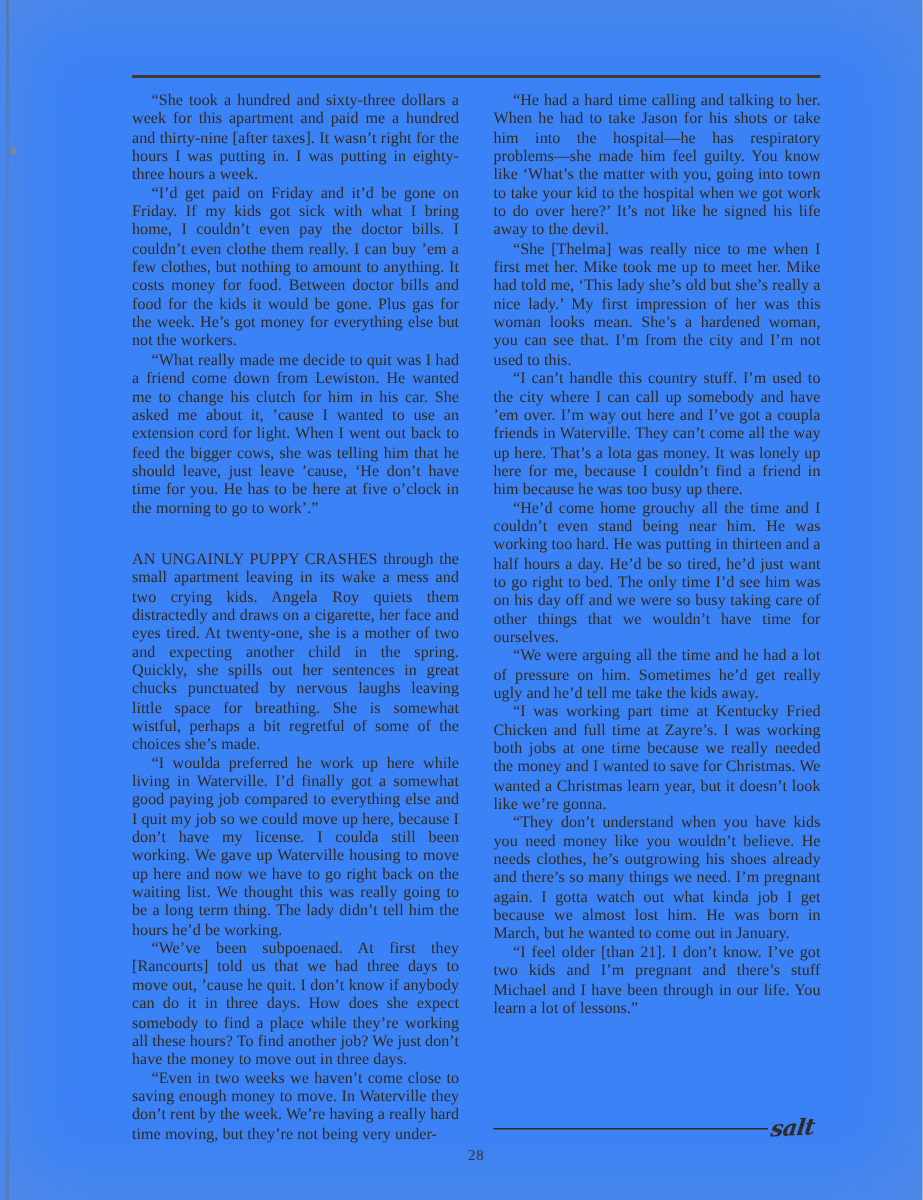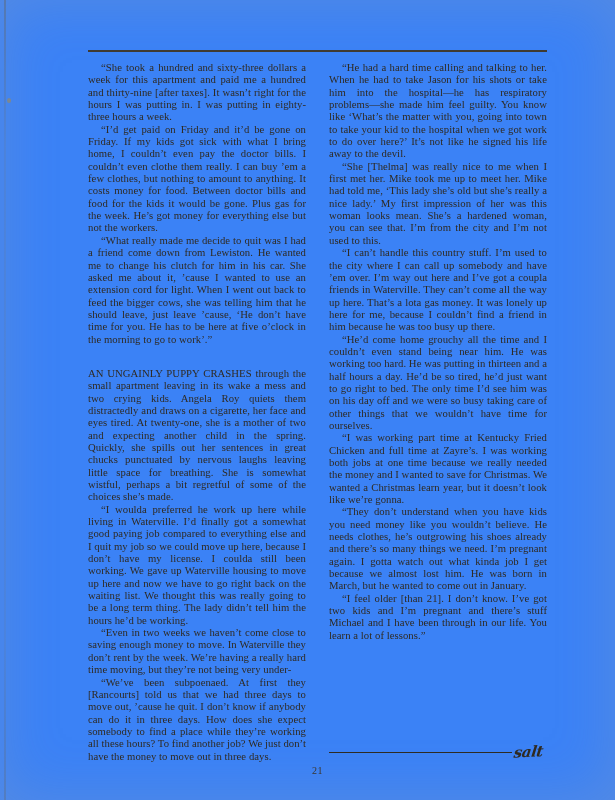--- a/index.html
+++ b/index.html
@@ -105,35 +105,36 @@
   <div class="content">
     <div class="top-rule"></div>
 
     <div class="columns">
       <div class="col">
           <p>“She took a hundred and sixty-three dollars a week for this apartment and paid me a hundred and thirty-nine [after taxes]. It wasn’t right for the hours I was putting in. I was putting in eighty-three hours a week.</p>
           <p>“I’d get paid on Friday and it’d be gone on Friday. If my kids got sick with what I bring home, I couldn’t even pay the doctor bills. I couldn’t even clothe them really. I can buy ’em a few clothes, but nothing to amount to anything. It costs money for food. Between doctor bills and food for the kids it would be gone. Plus gas for the week. He’s got money for everything else but not the workers.</p>
           <p>“What really made me decide to quit was I had a friend come down from Lewiston. He wanted me to change his clutch for him in his car. She asked me about it, ’cause I wanted to use an extension cord for light. When I went out back to feed the bigger cows, she was telling him that he should leave, just leave ’cause, ‘He don’t have time for you. He has to be here at five o’clock in the morning to go to work’.”</p>
           <p class="no-indent section-start">AN UNGAINLY PUPPY CRASHES through the small apartment leaving in its wake a mess and two crying kids. Angela Roy quiets them distractedly and draws on a cigarette, her face and eyes tired. At twenty-one, she is a mother of two and expecting another child in the spring. Quickly, she spills out her sentences in great chucks punctuated by nervous laughs leaving little space for breathing. She is somewhat wistful, perhaps a bit regretful of some of the choices she’s made.</p>
           <p>“I woulda preferred he work up here while living in Waterville. I’d finally got a somewhat good paying job compared to everything else and I quit my job so we could move up here, because I don’t have my license. I coulda still been working. We gave up Waterville housing to move up here and now we have to go right back on the waiting list. We thought this was really going to be a long term thing. The lady didn’t tell him the hours he’d be working.</p>
+          <p>“We’ve been subpoenaed. At first they [Rancourts] told us that we had three days to move out, ’cause he quit. I don’t know if anybody can do it in three days. How does she expect somebody to find a place while they’re working all these hours? To find another job? We just don’t have the money to move out in three days.</p>
           <p>“Even in two weeks we haven’t come close to saving enough money to move. In Waterville they don’t rent by the week. We’re having a really hard time moving, but they’re not being very under-</p>
-          <p>“We’ve been subpoenaed. At first they [Rancourts] told us that we had three days to move out, ’cause he quit. I don’t know if anybody can do it in three days. How does she expect somebody to find a place while they’re working all these hours? To find another job? We just don’t have the money to move out in three days.</p>
         </div>
 
       <div class="col">
           <p>“He had a hard time calling and talking to her. When he had to take Jason for his shots or take him into the hospital—he has respiratory problems—she made him feel guilty. You know like ‘What’s the matter with you, going into town to take your kid to the hospital when we got work to do over here?’ It’s not like he signed his life away to the devil.</p>
           <p>“She [Thelma] was really nice to me when I first met her. Mike took me up to meet her. Mike had told me, ‘This lady she’s old but she’s really a nice lady.’ My first impression of her was this woman looks mean. She’s a hardened woman, you can see that. I’m from the city and I’m not used to this.</p>
           <p>“I can’t handle this country stuff. I’m used to the city where I can call up somebody and have ’em over. I’m way out here and I’ve got a coupla friends in Waterville. They can’t come all the way up here. That’s a lota gas money. It was lonely up here for me, because I couldn’t find a friend in him because he was too busy up there.</p>
           <p>“He’d come home grouchy all the time and I couldn’t even stand being near him. He was working too hard. He was putting in thirteen and a half hours a day. He’d be so tired, he’d just want to go right to bed. The only time I’d see him was on his day off and we were so busy taking care of other things that we wouldn’t have time for ourselves.</p>
+          <p>“We were arguing all the time and he had a lot of pressure on him. Sometimes he’d get really ugly and he’d tell me take the kids away.</p>
           <p>“I was working part time at Kentucky Fried Chicken and full time at Zayre’s. I was working both jobs at one time because we really needed the money and I wanted to save for Christmas. We wanted a Christmas learn year, but it doesn’t look like we’re gonna.</p>
           <p>“They don’t understand when you have kids you need money like you wouldn’t believe. He needs clothes, he’s outgrowing his shoes already and there’s so many things we need. I’m pregnant again. I gotta watch out what kinda job I get because we almost lost him. He was born in March, but he wanted to come out in January.</p>
           <p>“I feel older [than 21]. I don’t know. I’ve got two kids and I’m pregnant and there’s stuff Michael and I have been through in our life. You learn a lot of lessons.”</p>
         </div>
     </div>
   </div>
 
   <div class="sig-row" style="position:absolute; left:329px; top:740px; width:218px;">
     <div class="sig-rule"></div>
     <span class="sig-text">salt</span>
   </div>
 
-  <div class="page-number">21</div>
+  <div class="page-number">28</div>
 </div>
 
 </body></html>

